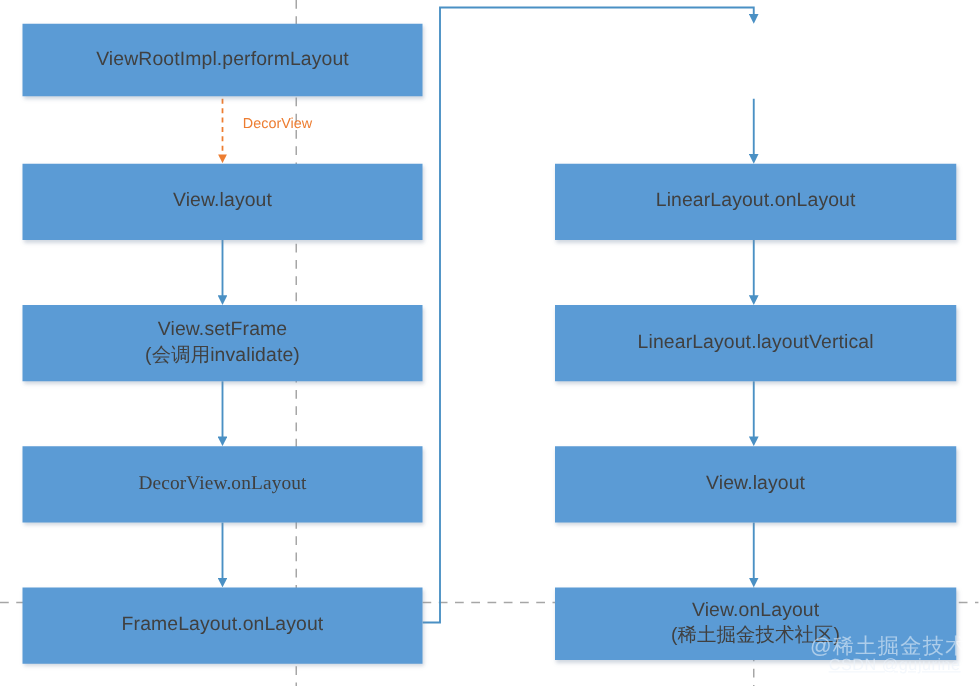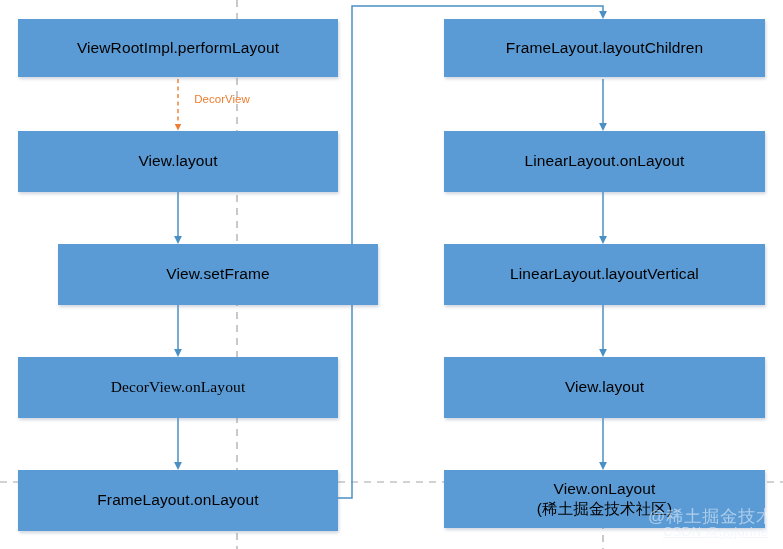--- a/index.html
+++ b/index.html
@@ -28,21 +28,21 @@
     pointer-events: none;
   }
   .node {
     position: absolute;
     background: #5B9BD5;
     box-shadow: 1px 2px 3px rgba(120,140,165,0.35);
     display: flex;
     flex-direction: column;
     align-items: center;
     justify-content: center;
-    color: #000000;
+    color: #404040;
     font-size: 15.5px;
     line-height: 1.32;
     text-align: center;
     letter-spacing: 0.1px;
     box-sizing: border-box;
   }
   .node .ln2 {
     display: block;
   }
   .edge-label {
@@ -110,35 +110,33 @@
   </svg>
 
   <div class="node" style="left:18px; top:19px; width:320px; height:58px;">
     <span>ViewRootImpl.performLayout</span>
   </div>
 
   <div class="node" style="left:18px; top:131px; width:320px; height:61px;">
     <span>View.layout</span>
   </div>
 
-  <div class="node" style="left:18px; top:244px; width:320px; height:61px;margin-left:40px;">
+  <div class="node" style="left:18px; top:244px; width:320px; height:61px;">
     <span>View.setFrame</span>
+    <span class="ln2">(会调用invalidate)</span>
   </div>
 
   <div class="node" style="left:18px; top:357px; width:320px; height:61px;font-family:Liberation Serif, serif;">
     <span>DecorView.onLayout</span>
   </div>
 
   <div class="node" style="left:18px; top:470px; width:320px; height:61px;">
     <span>FrameLayout.onLayout</span>
   </div>
 
-  <div class="node" style="left:444px; top:19px; width:321px; height:58px;">
-    <span>FrameLayout.layoutChildren</span>
-  </div>
 
   <div class="node" style="left:444px; top:131px; width:321px; height:61px;justify-content:center;">
     <span>LinearLayout.onLayout</span>
   </div>
 
   <div class="node" style="left:444px; top:244px; width:321px; height:61px;">
     <span>LinearLayout.layoutVertical</span>
   </div>
 
   <div class="node" style="left:444px; top:357px; width:321px; height:61px;">

